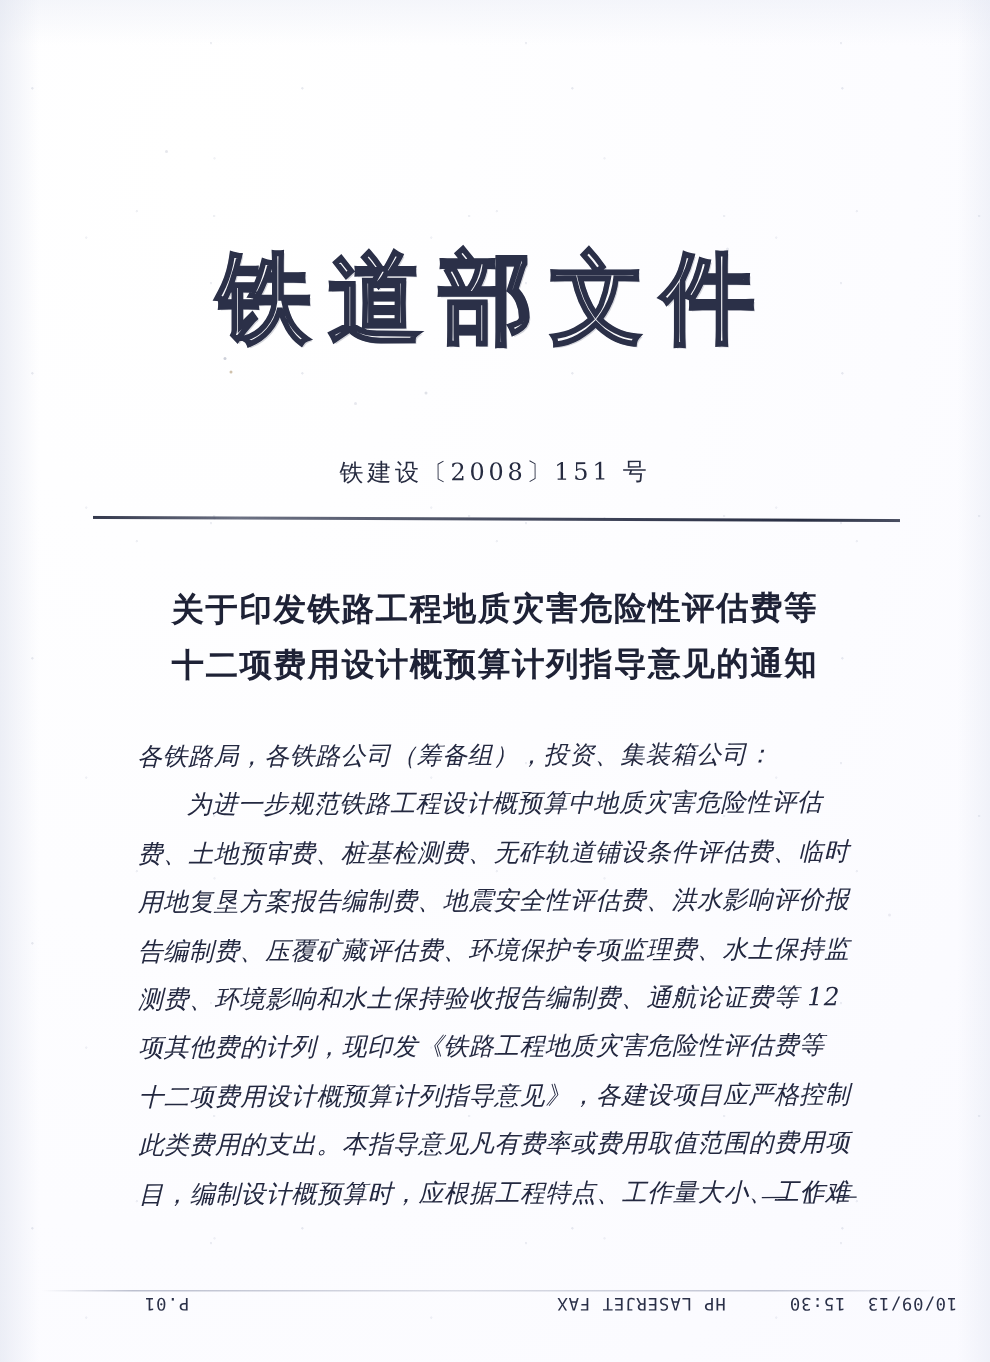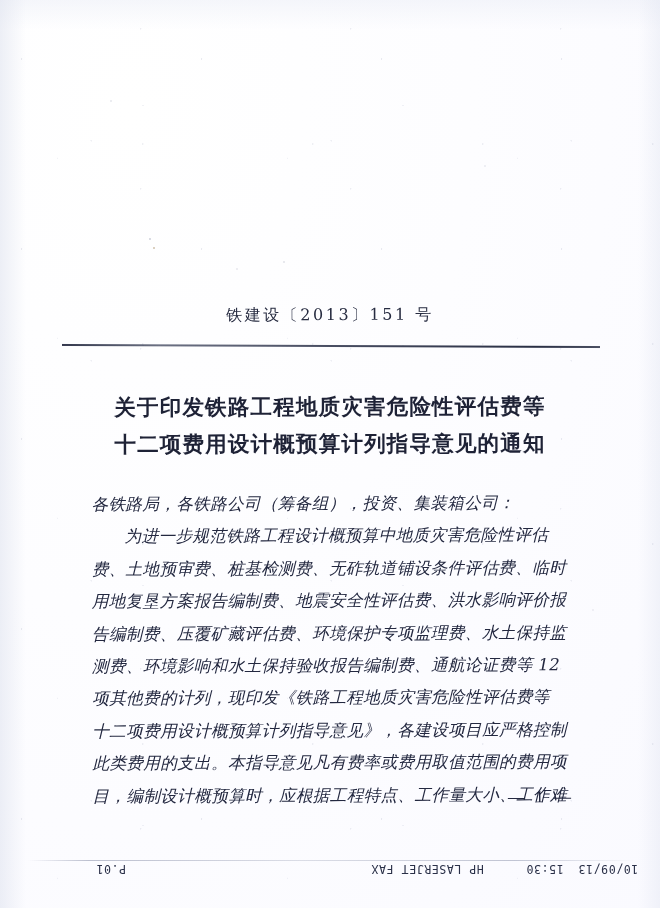--- a/index.html
+++ b/index.html
@@ -168,23 +168,26 @@
 
   <div class="speck" style="left:110px;top:100px;width:2px;height:2px;opacity:.5;"></div>
   <div class="speck" style="left:149px;top:238px;width:2px;height:2px;"></div>
   <div class="speck" style="left:153px;top:247px;width:2px;height:2px;background:rgba(150,120,70,.45);"></div>
   <div class="speck" style="left:283px;top:261px;width:2px;height:2px;opacity:.6;"></div>
   <div class="speck" style="left:236px;top:268px;width:2px;height:2px;opacity:.45;"></div>
   <div class="speck" style="left:484px;top:165px;width:2px;height:2px;opacity:.4;"></div>
   <div class="speck" style="left:592px;top:609px;width:2px;height:2px;opacity:.35;"></div>
   <div class="speck" style="left:337px;top:536px;width:2px;height:2px;opacity:.3;"></div>
 
+  <div class="masthead">
+    <span class="title">铁道部文件</span>
+  </div>
 
   <div class="docnum">
-    <span>铁建设〔2013〕151 号</span>
+    <span>铁建设〔2008〕151 号</span>
   </div>
 
   <div class="rule"></div>
 
   <div class="doctitle">
     <div>关于印发铁路工程地质灾害危险性评估费等</div>
     <div>十二项费用设计概预算计列指导意见的通知</div>
   </div>
 
   <div class="body">

